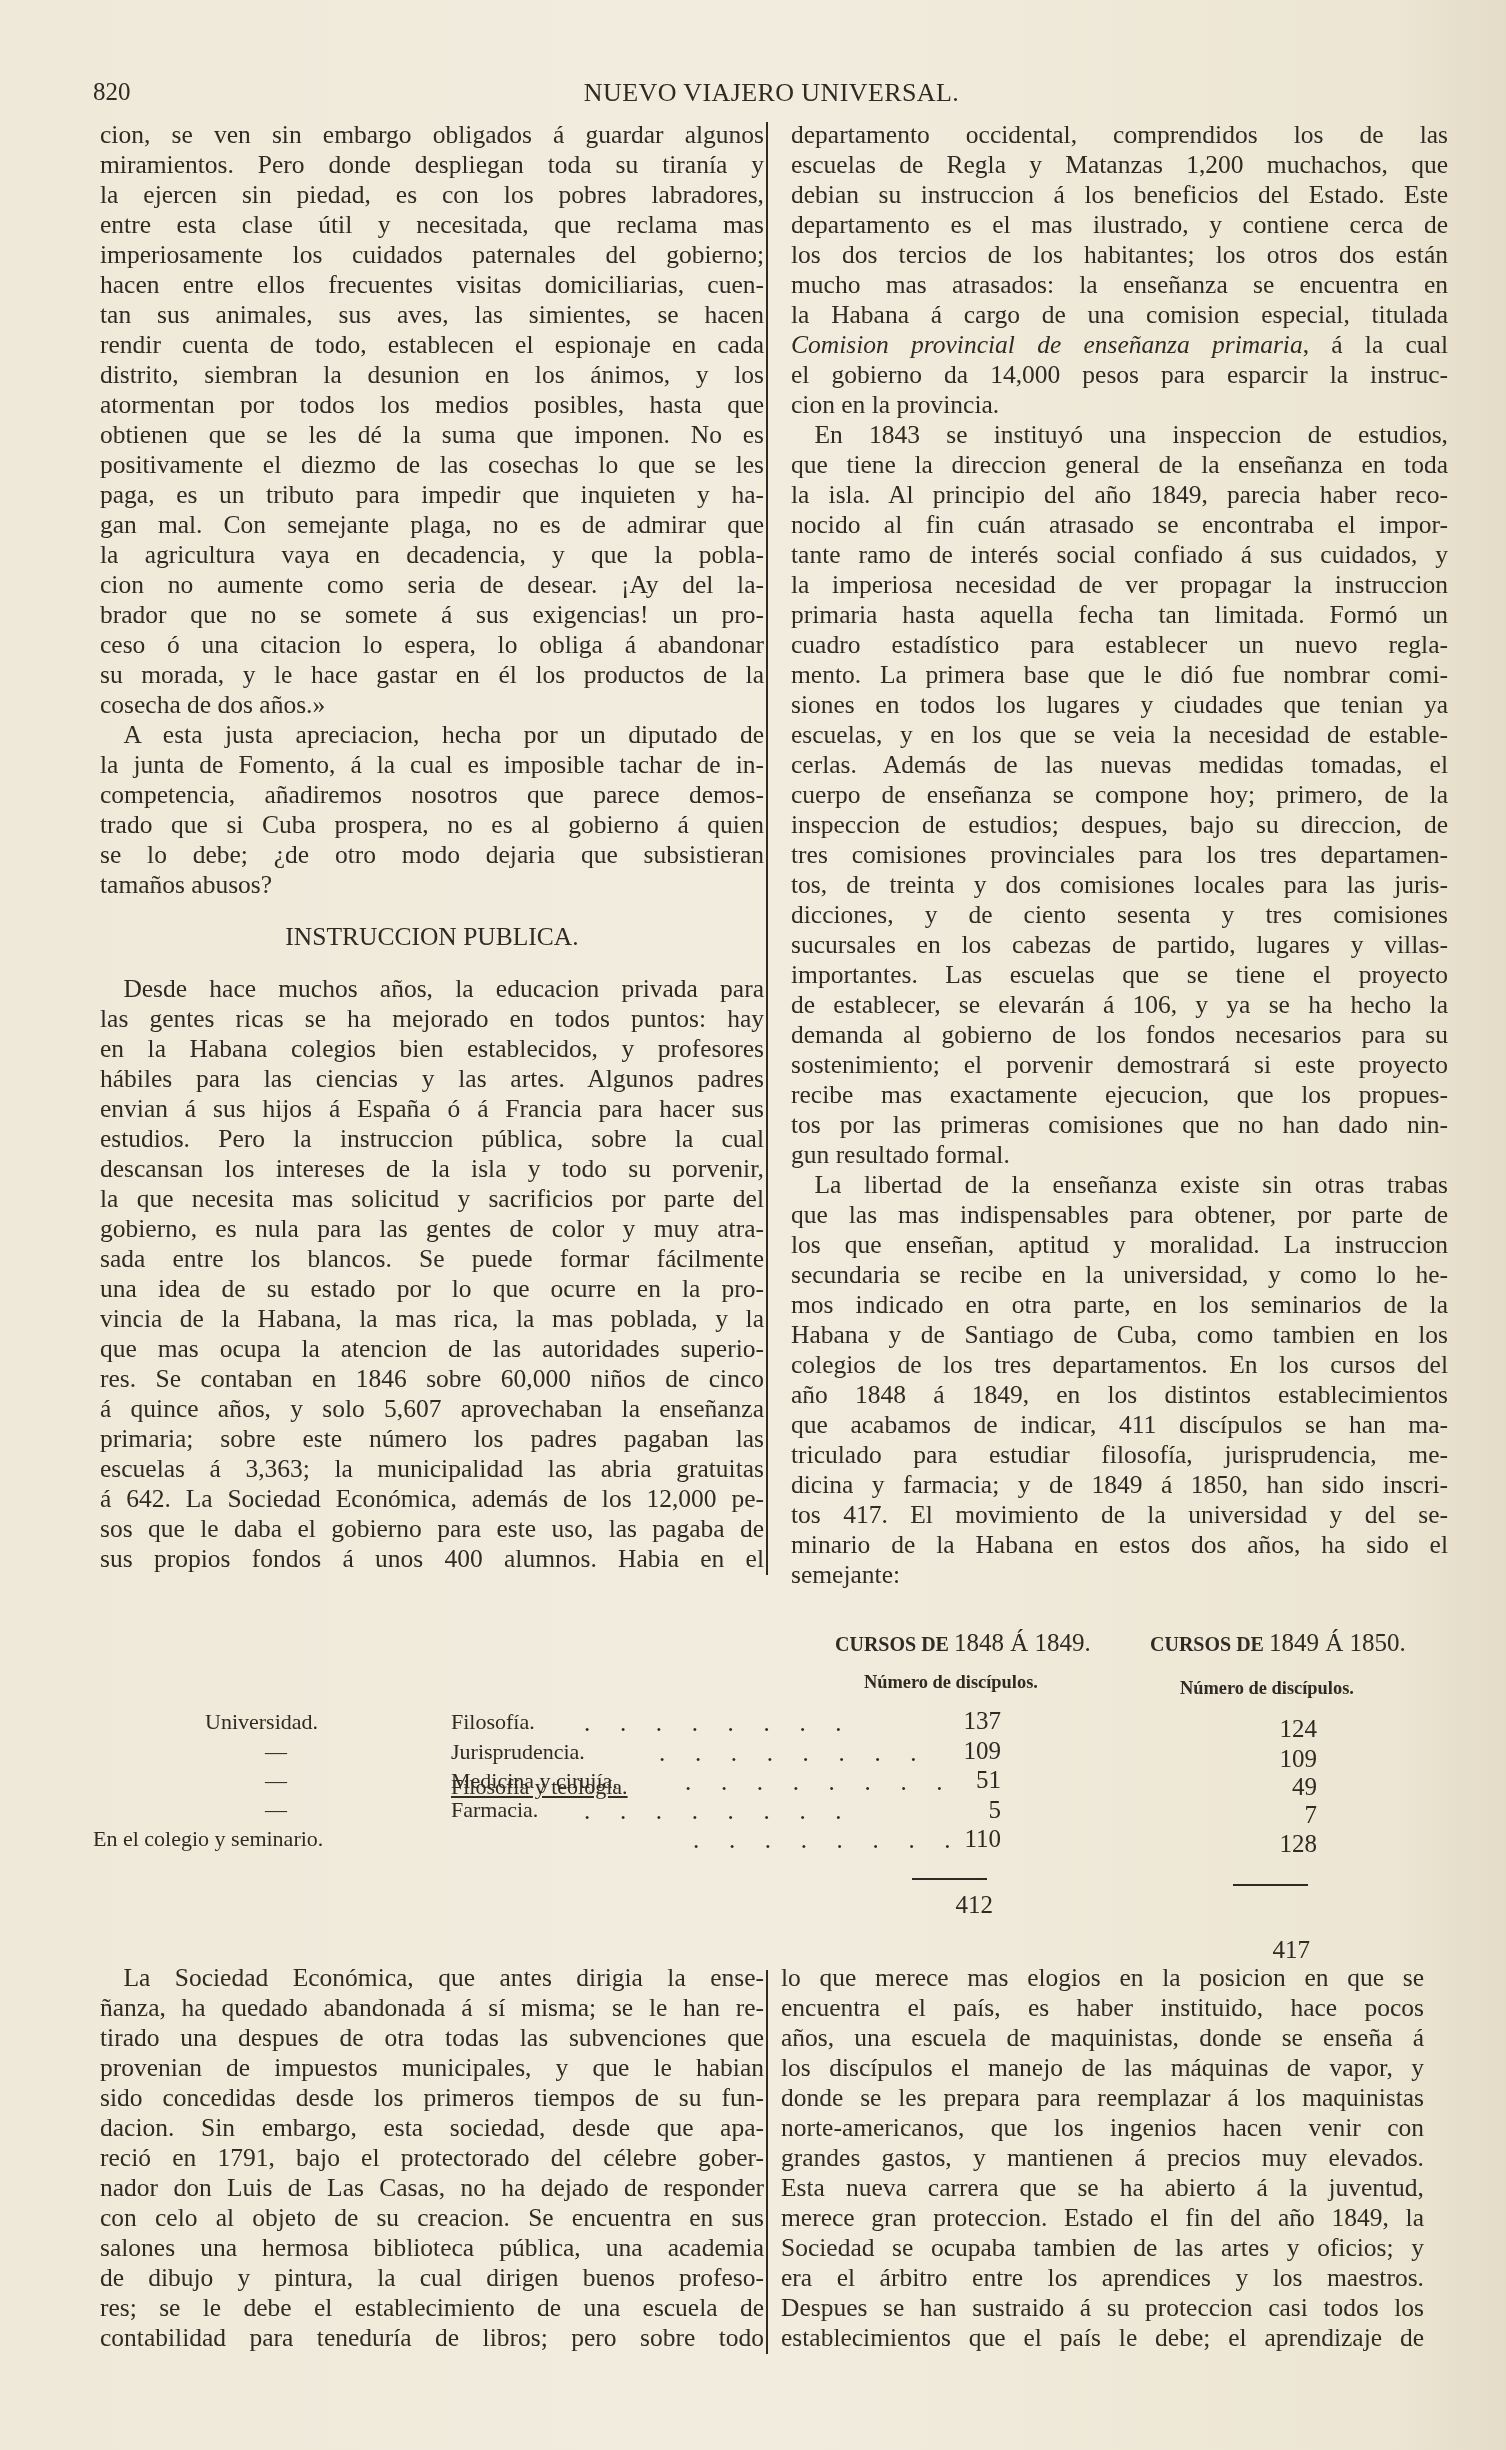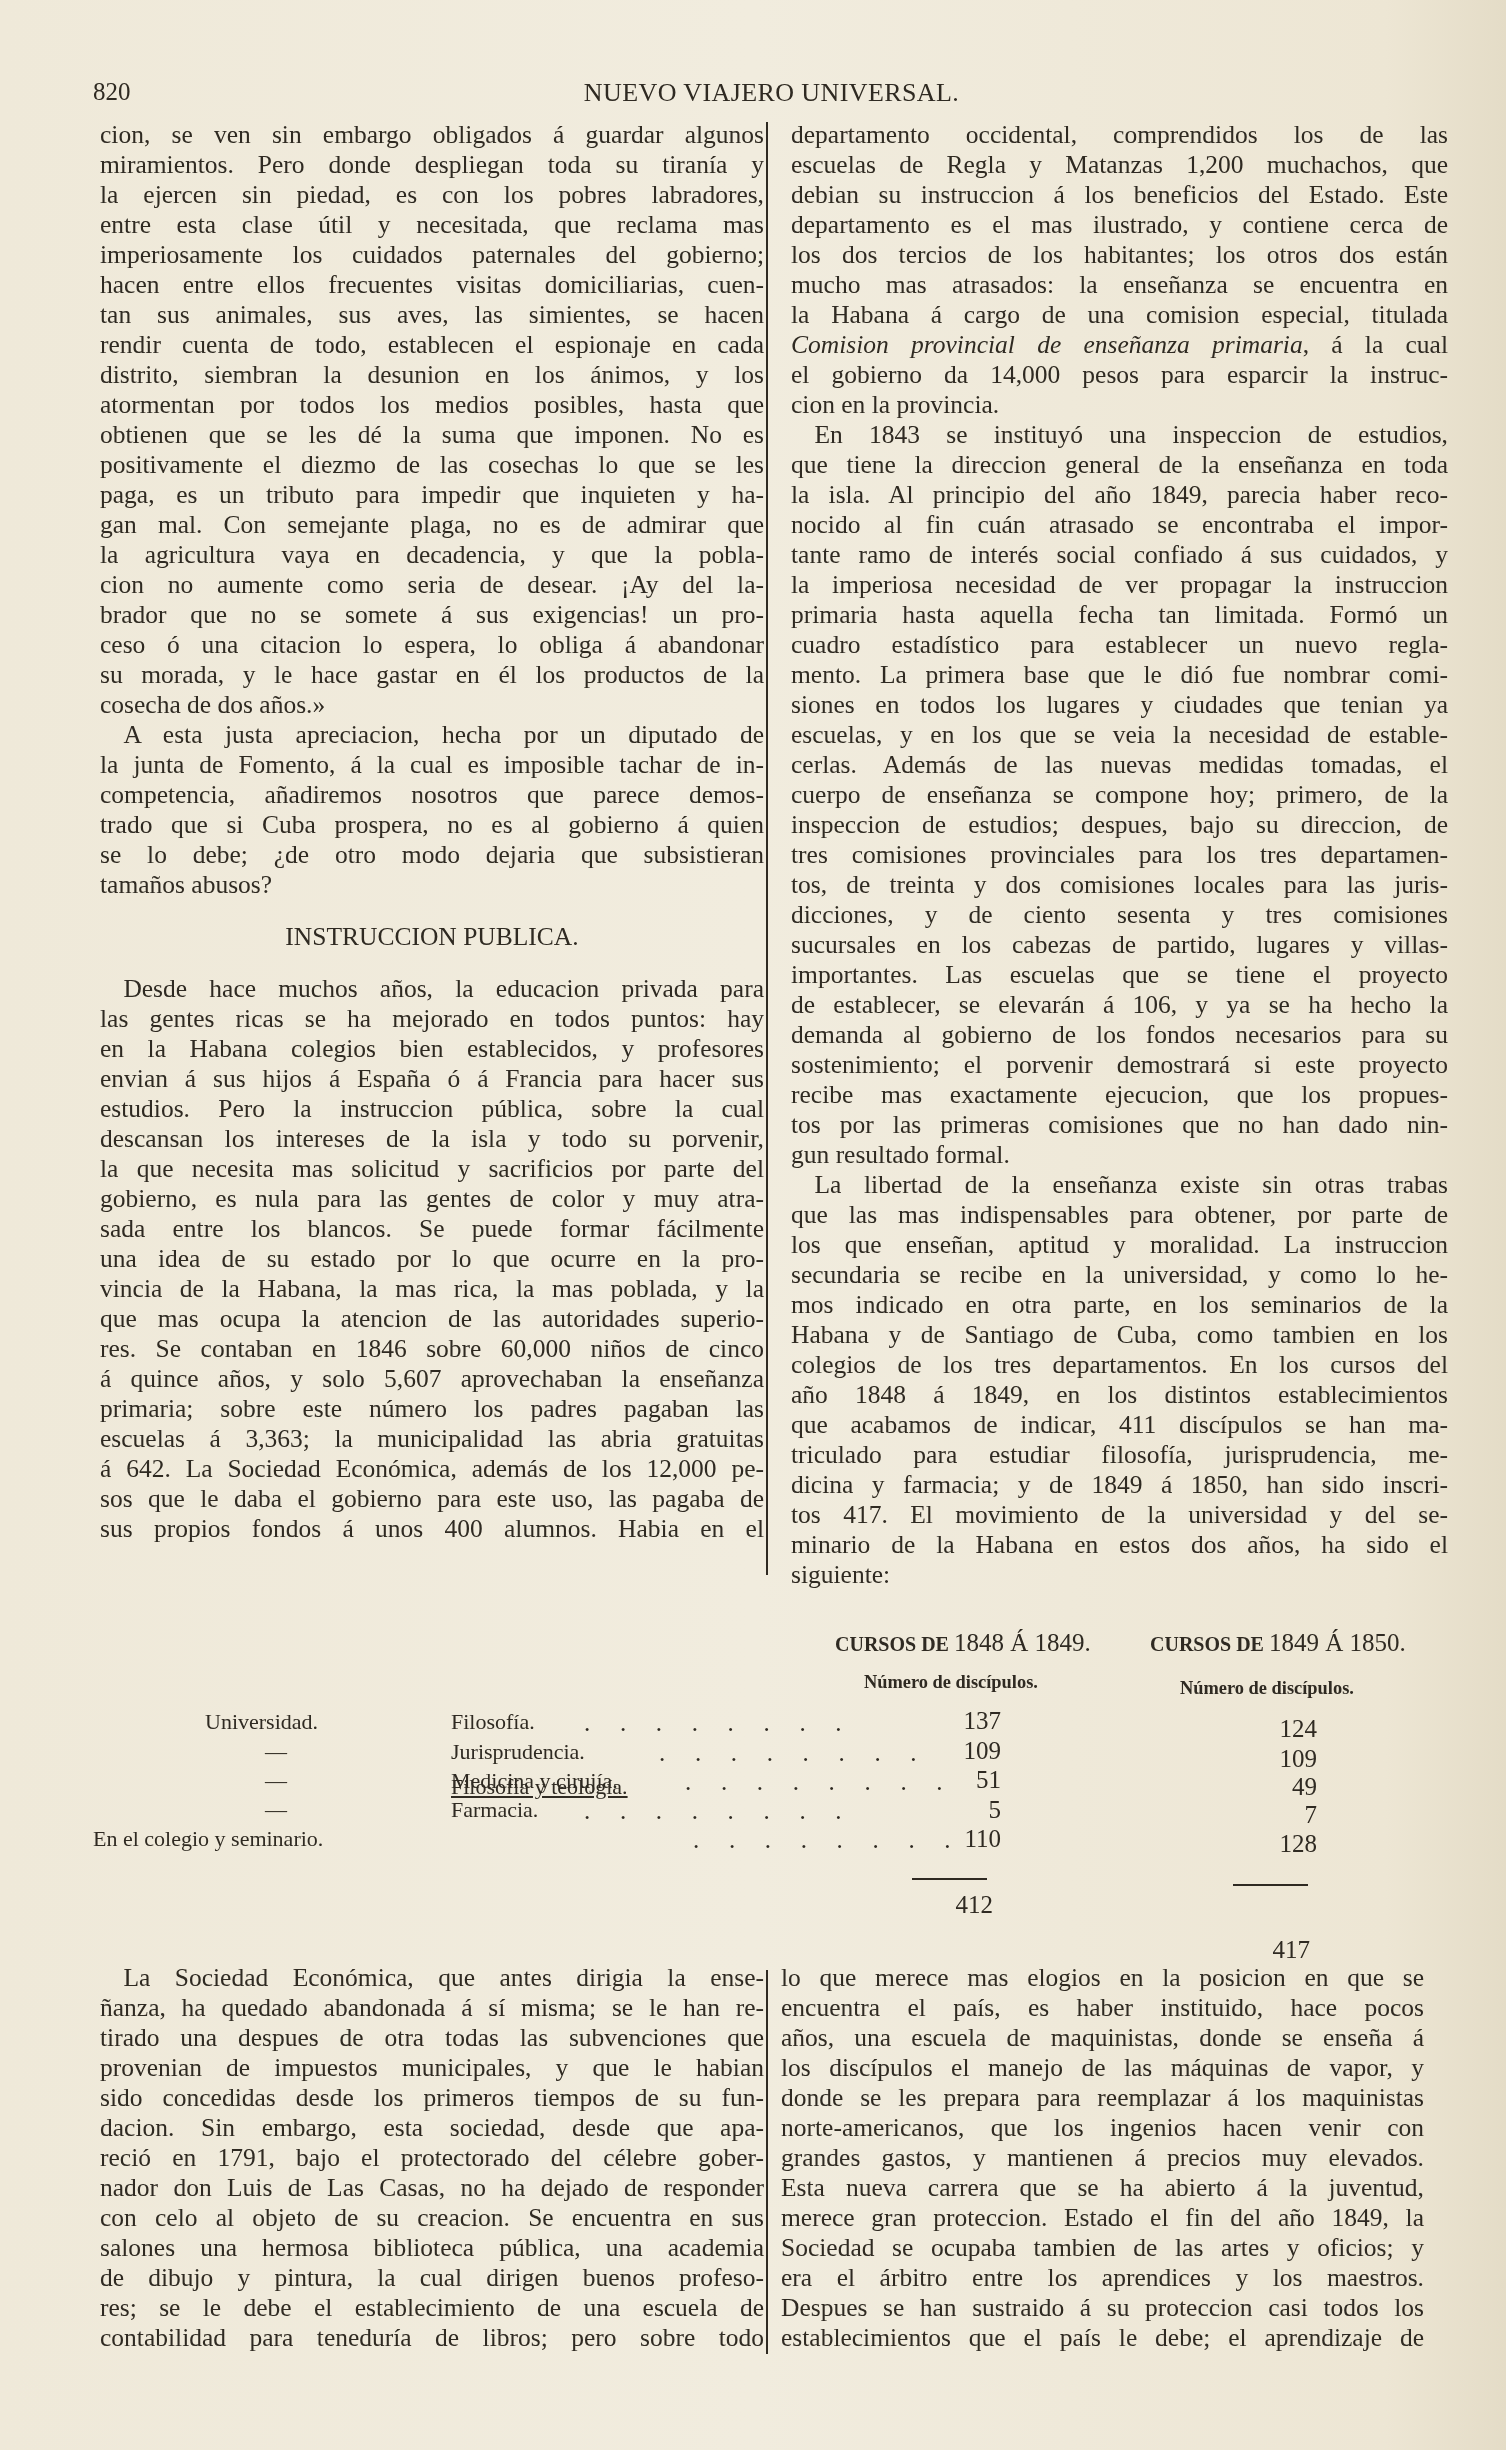--- a/index.html
+++ b/index.html
@@ -67,20 +67,21 @@
   <span class="line">competencia, añadiremos nosotros que parece demos-</span>
   <span class="line">trado que si Cuba prospera, no es al gobierno á quien</span>
   <span class="line">se lo debe; ¿de otro modo dejaria que subsistieran</span>
   <span class="line last">tamaños abusos?</span>
   <span class="gap" style="height:22px"></span>
   <span class="line heading">INSTRUCCION PUBLICA.</span>
   <span class="gap" style="height:22px"></span>
   <span class="line indent">Desde hace muchos años, la educacion privada para</span>
   <span class="line">las gentes ricas se ha mejorado en todos puntos: hay</span>
   <span class="line">en la Habana colegios bien establecidos, y profesores</span>
+  <span class="line">hábiles para las ciencias y las artes. Algunos padres</span>
   <span class="line">envian á sus hijos á España ó á Francia para hacer sus</span>
   <span class="line">estudios. Pero la instruccion pública, sobre la cual</span>
   <span class="line">descansan los intereses de la isla y todo su porvenir,</span>
   <span class="line">la que necesita mas solicitud y sacrificios por parte del</span>
   <span class="line">gobierno, es nula para las gentes de color y muy atra-</span>
   <span class="line">sada entre los blancos. Se puede formar fácilmente</span>
   <span class="line">una idea de su estado por lo que ocurre en la pro-</span>
   <span class="line">vincia de la Habana, la mas rica, la mas poblada, y la</span>
   <span class="line">que mas ocupa la atencion de las autoridades superio-</span>
   <span class="line">res. Se contaban en 1846 sobre 60,000 niños de cinco</span>
@@ -136,21 +137,21 @@
   <span class="line">secundaria se recibe en la universidad, y como lo he-</span>
   <span class="line">mos indicado en otra parte, en los seminarios de la</span>
   <span class="line">Habana y de Santiago de Cuba, como tambien en los</span>
   <span class="line">colegios de los tres departamentos. En los cursos del</span>
   <span class="line">año 1848 á 1849, en los distintos establecimientos</span>
   <span class="line">que acabamos de indicar, 411 discípulos se han ma-</span>
   <span class="line">triculado para estudiar filosofía, jurisprudencia, me-</span>
   <span class="line">dicina y farmacia; y de 1849 á 1850, han sido inscri-</span>
   <span class="line">tos 417. El movimiento de la universidad y del se-</span>
   <span class="line">minario de la Habana en estos dos años, ha sido el</span>
-  <span class="line last">siguiente:</span>
+  <span class="line last">semejante:</span>
 </div>
 
 <div class="table">
   <div class="t th" style="left:835px; top:1629px;">
     <span>CURSOS DE</span>
     <big>1848 Á 1849.</big>
   </div>
   <div class="t th" style="left:1150px; top:1629px;">
     <span>CURSOS DE</span>
     <big>1849 Á 1850.</big>

